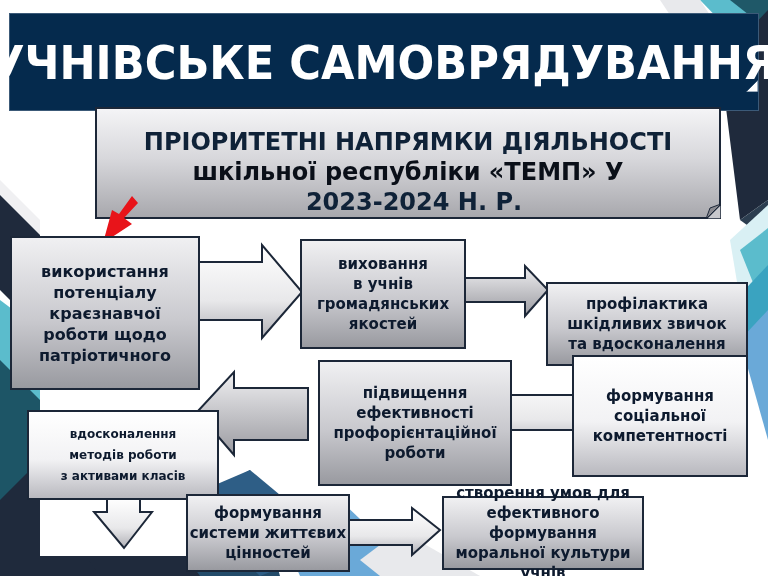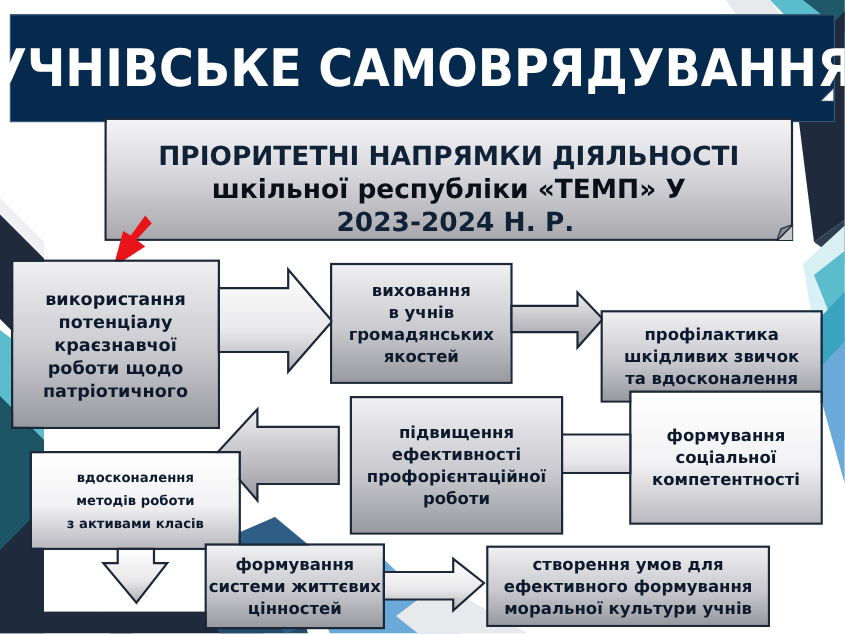--- a/index.html
+++ b/index.html
@@ -148,19 +148,19 @@
 </div>
 
 <div class="box g-dark" style="left:186px;top:494px;width:164px;height:78px;font-size:15px;line-height:20px;">
   <div>
     <span>формування</span>
     <span>системи життєвих</span>
     <span>цінностей</span>
   </div>
 </div>
 
-<div class="box g-dark" style="left:442px;top:496px;width:258px;height:74px;font-size:15px;line-height:20px;">
+<div class="box g-dark" style="left:442px;top:496px;width:202px;height:74px;font-size:15px;line-height:20px;">
   <div>
     <span>створення умов для</span>
     <span>ефективного формування</span>
     <span>моральної культури учнів</span>
   </div>
 </div>
 
 </body></html>

